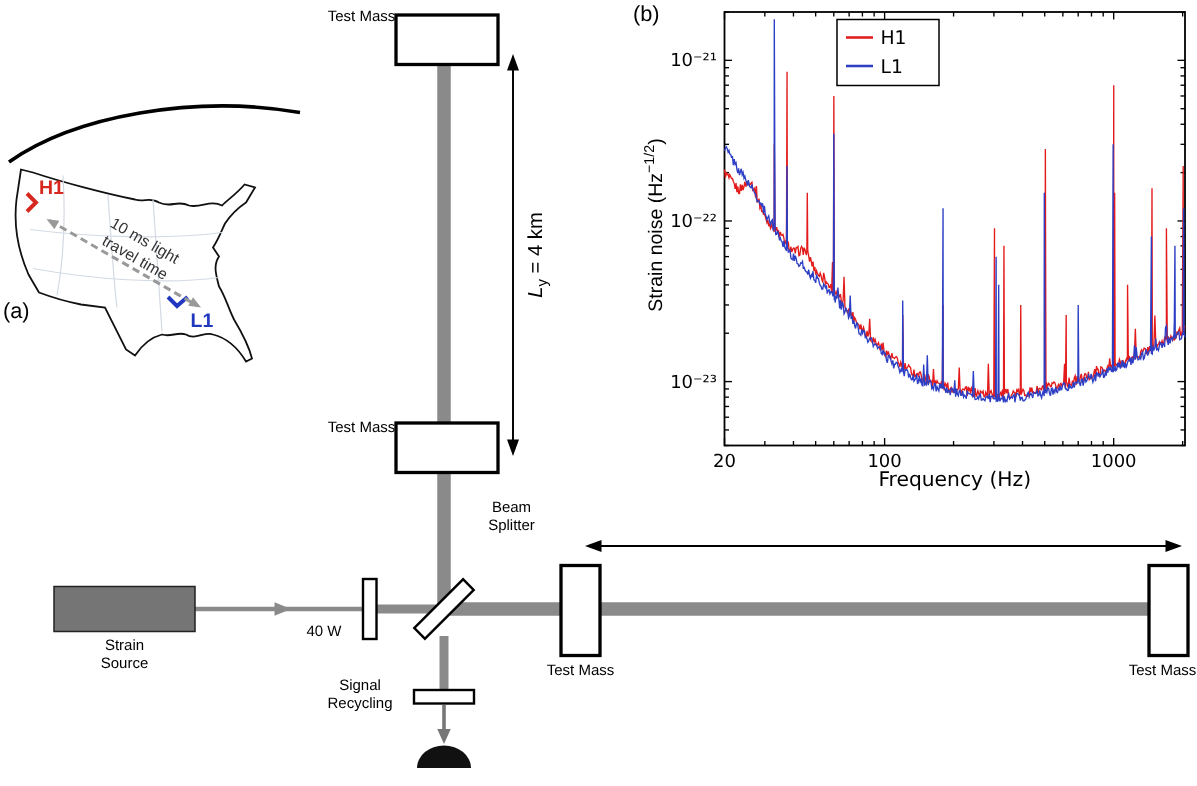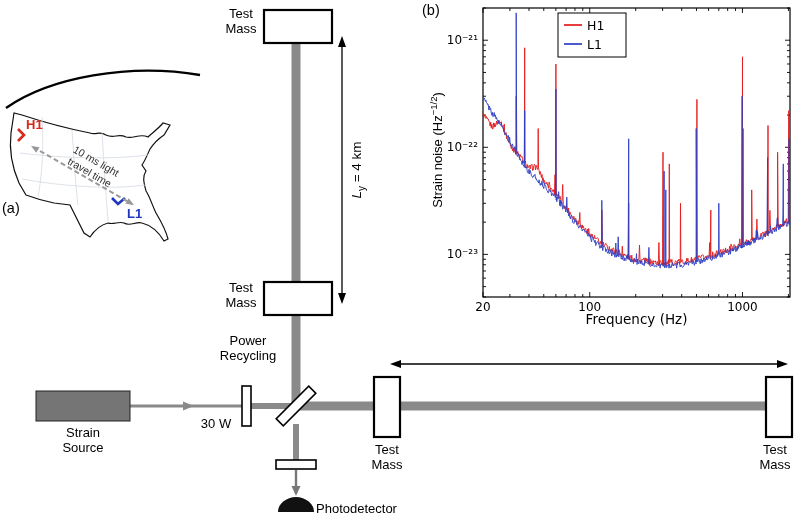--- a/index.html
+++ b/index.html
@@ -1,21 +1,21 @@
 <!DOCTYPE html>
 <html><head>
 <meta charset="utf-8">
 <style>
   html,body{margin:0;padding:0;background:#fff;}
   .page{position:relative;width:798px;height:524px;background:#fff;overflow:hidden;
         font-family:"Liberation Sans","DejaVu Sans",sans-serif;color:#000;}
   .abs{position:absolute;}
   svg{position:absolute;display:block;}
   svg text{font-family:"DejaVu Sans","Liberation Sans",sans-serif;}
-  .lbl{position:absolute;font-size:13px;line-height:1.18;text-align:center;}
+  .lbl{position:absolute;font-size:10px;line-height:1.18;text-align:center;}
   .lbl.left{text-align:left;}
   .panel-tag{font-size:14.5px;font-weight:400;}
   .it{font-style:italic;}
   sub{font-size:10px;}
   sup{font-size:9.5px;}
   .rot-ccw{transform:rotate(-90deg);transform-origin:center;}
   .travel{transform:rotate(30deg);transform-origin:center;font-size:10.5px;color:#333;line-height:1.2;}
   .h1tag{font-weight:bold;font-size:13px;}
   .l1tag{font-weight:bold;font-size:13px;}
   .panelb{position:absolute;left:420px;top:0;width:378px;height:330px;background:#fff;}
@@ -89,24 +89,24 @@
 
   <div class="lbl" style="left:218px;top:6px;width:46px">Test Mass</div>
   <div class="lbl" style="left:218px;top:280px;width:46px">Test Mass</div>
   <div class="lbl" style="left:364px;top:442px;width:46px">Test Mass</div>
   <div class="lbl" style="left:752px;top:442px;width:46px">Test Mass</div>
 
   <div class="lbl rot-ccw" style="left:297px;top:162px;width:120px;height:16px;font-size:13.5px">
     <span class="it">L</span><sub>y</sub><span> = 4 km</span>
   </div>
 
-  <div class="lbl" style="left:216px;top:333px;width:64px">Power Recycling</div>
-  <div class="lbl left" style="left:316px;top:501px;width:110px">Photodetector</div>
+  <div class="lbl" style="left:312px;top:333px;width:58px">Beam Splitter</div>
+  <div class="lbl" style="left:208px;top:452px;width:64px">Signal Recycling</div>
   <div class="lbl" style="left:57px;top:425px;width:52px">Strain Source</div>
-  <div class="lbl" style="left:194px;top:416px;width:44px">30 W</div>
+  <div class="lbl" style="left:194px;top:416px;width:44px">40 W</div>
 
   <div class="panelb">
     <svg id="plot-svg" style="left:0;top:0" width="378" height="330">
         <rect x="63" y="8" width="307" height="289" fill="none" stroke="#000" stroke-width="1.2"></rect>
         <g stroke="#000" stroke-width="0.9">
           <line x1="63" y1="297" x2="63" y2="292"></line>
           <line x1="63" y1="8" x2="63" y2="13"></line>
           <line x1="89.89151753276394" y1="297" x2="89.89151753276394" y2="294"></line>
           <line x1="89.89151753276394" y1="8" x2="89.89151753276394" y2="11"></line>
           <line x1="108.97135286383562" y1="297" x2="108.97135286383562" y2="294"></line>

